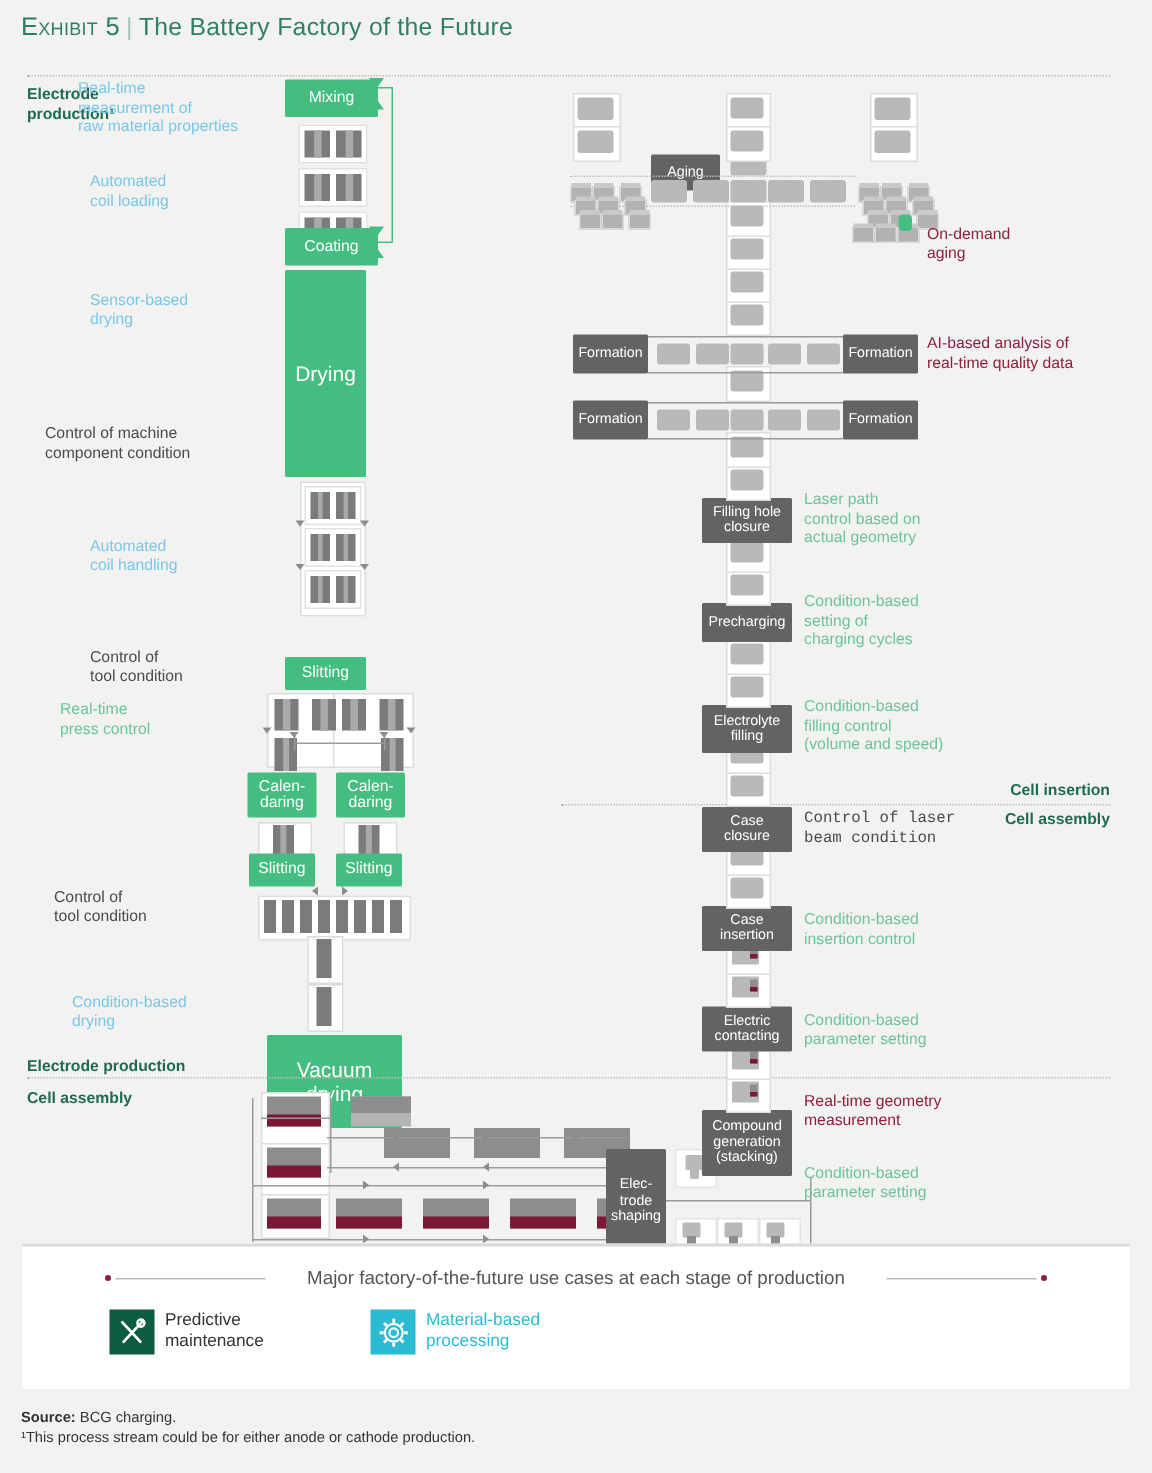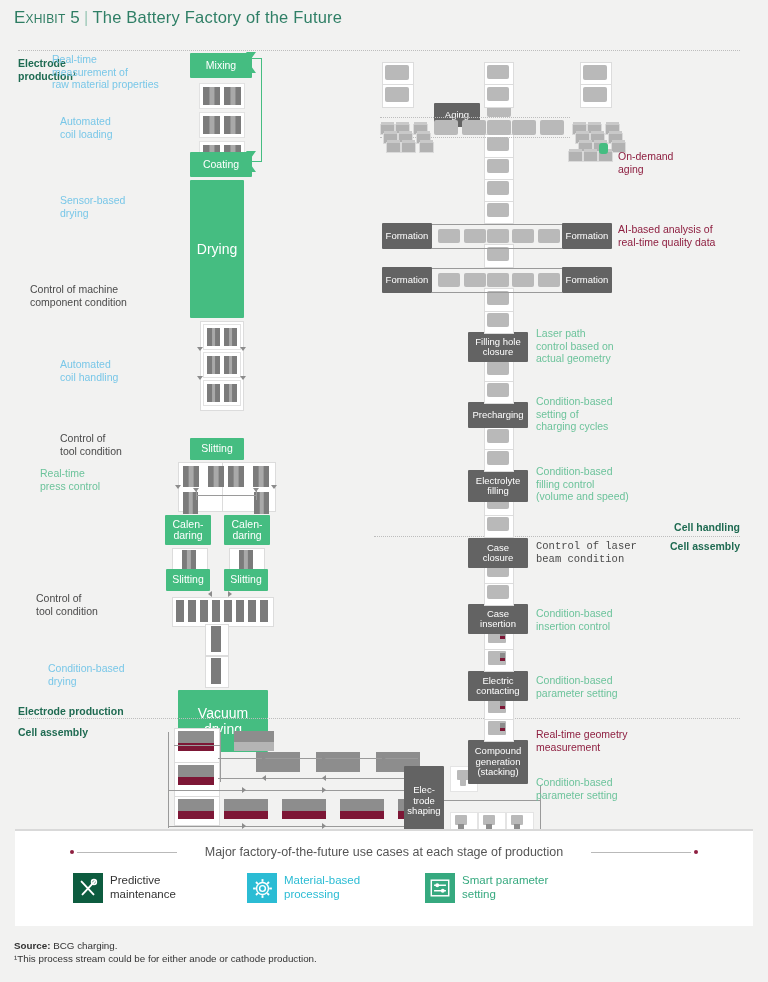--- a/index.html
+++ b/index.html
@@ -413,21 +413,21 @@
     <div class="track" style="left:484px;top:542px;width:28px;height:22px;"></div>
     <div class="cell" style="left:487px;top:545px;width:22px;height:14px;"></div>
     <div class="track" style="left:484px;top:520px;width:28px;height:22px;"></div>
     <div class="cell" style="left:487px;top:523px;width:22px;height:14px;"></div>
 
     <div class="dbox" style="left:468px;top:498px;width:60px;height:30px;white-space:pre-line;">Case
 closure</div>
     <div class="anno greendark l" style="left:536px;top:500px;width:170px;white-space:pre-line;font-family:Liberation Mono, monospace;">Control of laser
 beam condition</div>
 
-    <div class="secthead r" style="left:600px;top:481px;width:140px;">Cell handling</div>
+    <div class="secthead r" style="left:600px;top:481px;width:140px;">Cell insertion</div>
     <div class="dotline" style="left:374px;top:496px;width:366px;"></div>
     <div class="secthead r" style="left:600px;top:500px;width:140px;">Cell assembly</div>
 
     <div class="track" style="left:484px;top:474px;width:28px;height:22px;"></div>
     <div class="cell" style="left:487px;top:477px;width:22px;height:14px;"></div>
     <div class="track" style="left:484px;top:452px;width:28px;height:22px;"></div>
     <div class="cell" style="left:487px;top:455px;width:22px;height:14px;"></div>
 
     <div class="dbox" style="left:468px;top:430px;width:60px;height:32px;white-space:pre-line;">Electrolyte
 filling</div>
@@ -589,35 +589,20 @@
               <line x1="5" y1="5" x2="18" y2="19"></line>
               <line x1="19" y1="5" x2="6" y2="19"></line>
             </g>
             <circle cx="18.5" cy="5.5" r="2.6" fill="none" stroke="#fff" stroke-width="1.8"></circle>
           </svg>
       </div>
       <div class="legtxt" style="white-space:pre-line;color:#333;">Predictive
 maintenance</div>
     </div>
 
-    <div class="legitem" style="left:410px;">
-      <div class="legicon" style="background:#36a97f;">
-        <svg width="22" height="22" viewBox="0 0 24 24">
-            <rect x="2.5" y="3.5" width="19" height="17" fill="none" stroke="#fff" stroke-width="1.6"></rect>
-            <g stroke="#fff" stroke-width="1.6">
-              <line x1="5.5" y1="9" x2="18.5" y2="9"></line>
-              <line x1="5.5" y1="15" x2="18.5" y2="15"></line>
-            </g>
-            <circle cx="9" cy="9" r="2.1" fill="#fff"></circle>
-            <circle cx="15" cy="15" r="2.1" fill="#fff"></circle>
-          </svg>
-      </div>
-      <div class="legtxt" style="white-space:pre-line;color:#36a97f;">Smart parameter
-setting</div>
-    </div>
 
   </div>
 
   <div id="footer">
     <div>
       <b>Source:</b>
       <span>BCG charging.</span>
     </div>
     <div>¹This process stream could be for either anode or cathode production.</div>
   </div>

